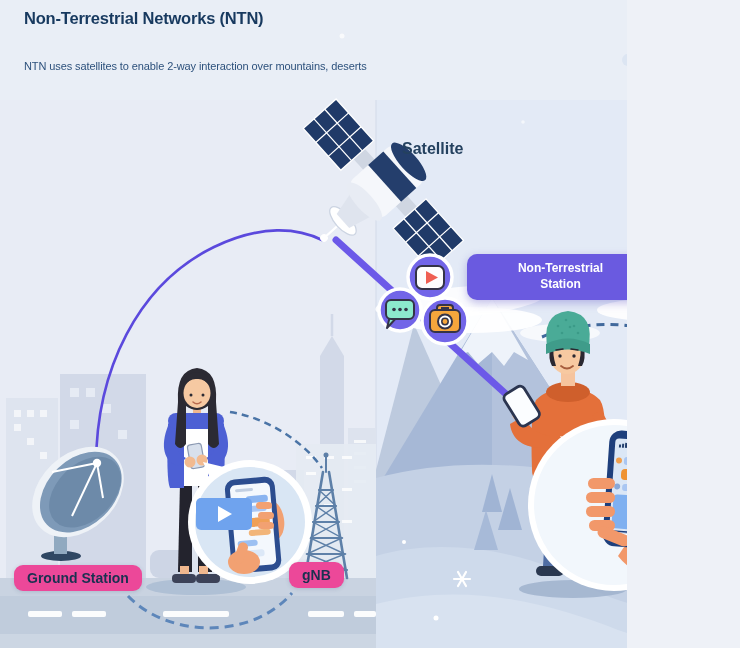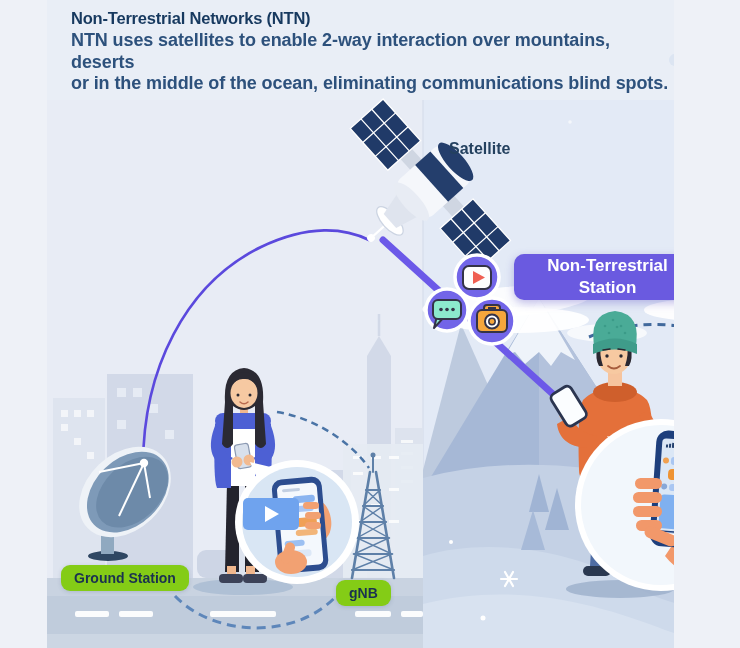--- a/index.html
+++ b/index.html
@@ -1,32 +1,32 @@
 <!DOCTYPE html>
 <html style="--accent-purple: #6a5ae0; --icon-circle-purple: #7265e8; --line-purple: #6c59e8; --arc-purple: #5b49dd; --dashed-blue: #47719f; --prohibition-red: #dc7273; --mint: #8ce9cd; --camera-orange: #f5a63c; --play-red: #ef5f52; --title-navy: #17395f;"><head>
 <meta charset="utf-8">
 <style>
   html,body{margin:0;padding:0;background:#eef1f7;}
   .stage{position:relative;width:627px;height:648px;background:#e9eef6;overflow:hidden;
-         font-family:"Liberation Sans",sans-serif;margin-left:47px;}
+         font-family:"Liberation Sans",sans-serif;}
   .stage svg{position:absolute;left:0;top:0;}
   .title{position:absolute;left:24px;top:9px;margin:0;font-size:16.5px;font-weight:800;
          color:var(--title-navy,#17395f);letter-spacing:-0.2px;}
-  .subtitle{position:absolute;left:24px;top:30px;margin:0;font-size:18px;line-height:21.5px;
-         color:#2d517c;font-weight:700;letter-spacing:-0.1px;}
+  .subtitle{position:absolute;left:24px;top:56px;margin:0;font-size:11px;line-height:21.5px;
+         color:#2d517c;font-weight:400;letter-spacing:-0.1px;}
   .sat-label{position:absolute;left:402px;top:140px;font-size:16px;font-weight:800;color:#24415f;text-align:center;}
   .badge{position:absolute;left:467px;top:254px;width:187px;height:46px;
          background:var(--accent-purple,#6a5ae0);border-radius:10px;color:#fff;
-         font-weight:700;font-size:17px;line-height:1.3;display:flex;flex-direction:column;
+         font-weight:700;font-size:12px;line-height:1.3;display:flex;flex-direction:column;
          align-items:center;justify-content:center;text-align:center;
          box-shadow:0 3px 8px rgba(80,70,190,.35);}
-  .tag{position:absolute;background:#84cc16;color:#1a3150;font-size:14px;font-weight:700;
+  .tag{position:absolute;background:#ec4899;color:#1a3150;font-size:14px;font-weight:700;
        padding:5px 13px;border-radius:9px;box-shadow:0 1px 4px rgba(50,70,110,.18);white-space:nowrap;}
   .tag-gs{left:14px;top:565px;}
-  .tag-gnb{left:289px;top:580px;}
+  .tag-gnb{left:289px;top:562px;}
 </style>
 </head>
 <body>
 
 <div class="stage">
 
 <svg width="740" height="648" viewBox="0 0 740 648">
 
   <rect x="0" y="0" width="740" height="648" fill="#e9eef6"></rect>
   <rect x="0" y="100" width="376" height="548" fill="#e8ecf5"></rect>
@@ -364,21 +364,21 @@
       <rect x="588" y="478" width="27" height="11" rx="5.5"></rect>
       <rect x="586" y="492" width="29" height="11" rx="5.5"></rect>
       <rect x="586" y="506" width="29" height="11" rx="5.5"></rect>
       <rect x="589" y="520" width="26" height="11" rx="5.5"></rect>
       <rect x="598" y="524" width="34" height="12" rx="6" transform="rotate(22 598 530)"></rect>
     </g>
   </g>
 </svg>
 
   <h1 class="title">Non-Terrestrial Networks (NTN)</h1>
-  <p class="subtitle"><span>NTN uses satellites to enable 2-way interaction over mountains, deserts</span><br><span>or in the middle of the ocean, eliminating communications blind spots.</span></p>
+  <p class="subtitle"><span>NTN uses satellites to enable 2-way interaction over mountains, deserts</span><br></p>
   <div class="sat-label">Satellite</div>
   <div class="badge">
     <span>Non-Terrestrial</span>
     <span>Station</span>
   </div>
   <div class="tag tag-gs">Ground Station</div>
   <div class="tag tag-gnb">gNB</div>
 </div>
 
 </body></html>

